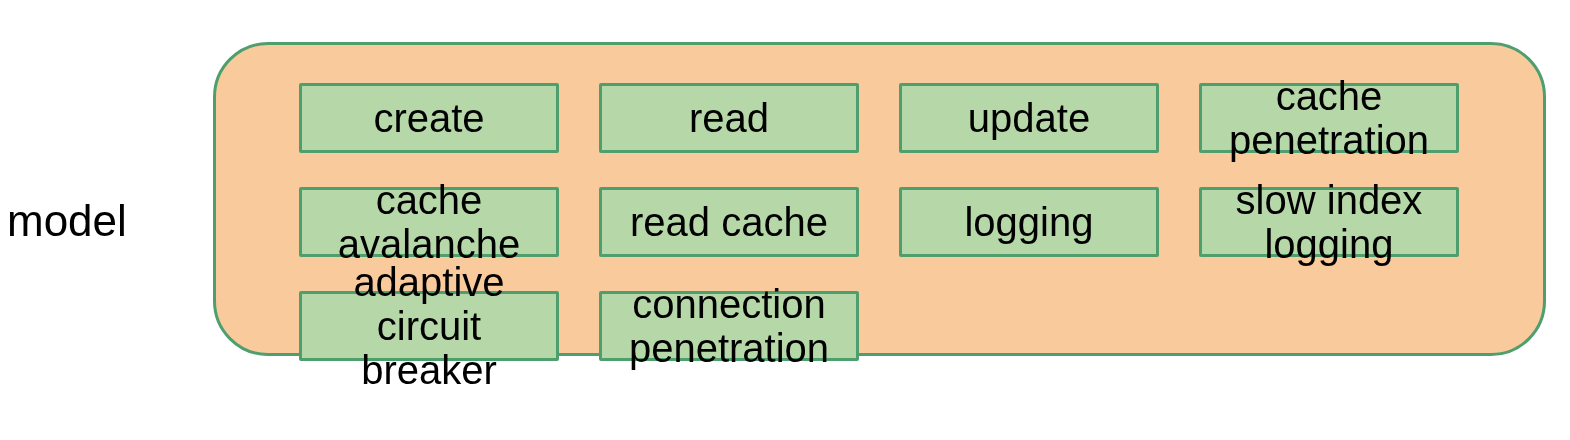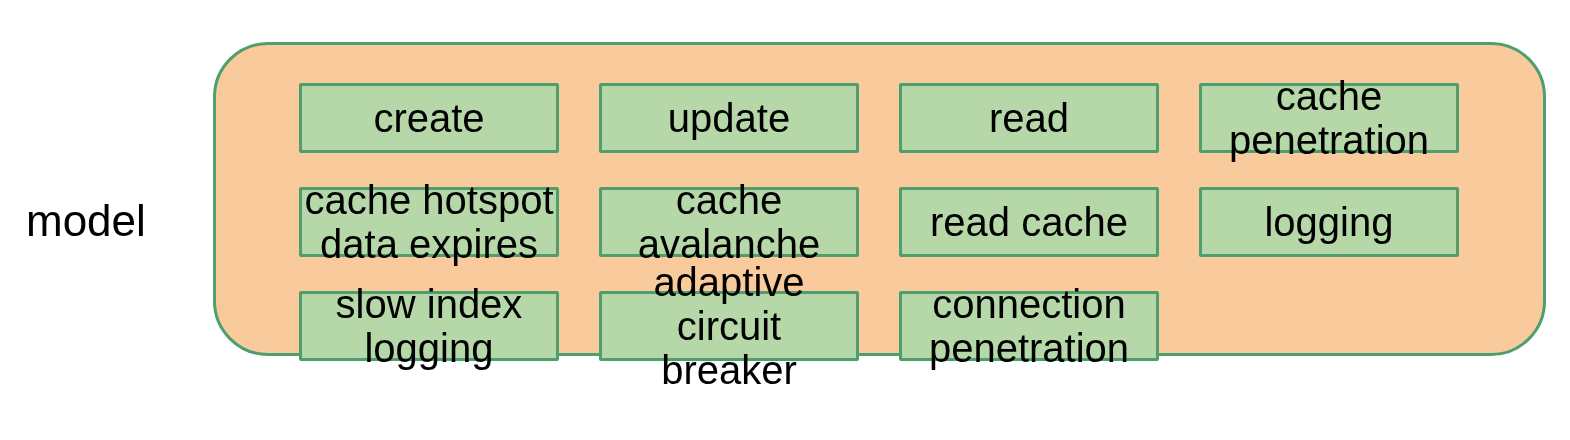--- a/index.html
+++ b/index.html
@@ -18,21 +18,21 @@
     width: 1570px;
     height: 440px;
     background: var(--page-bg);
     font-family: "Liberation Sans", sans-serif;
     color: var(--text-color);
     position: relative;
     overflow: hidden;
   }
   .model-label {
     position: absolute;
-    left: 26px;
+    left: 7px;
     top: 223px;
     transform: translateY(-54%);
     font-size: 44px;
     line-height: 1;
     color: var(--text-color);
     white-space: nowrap;
   }
   .container {
     position: absolute;
     left: 213px;
@@ -68,27 +68,25 @@
   }
 </style>
 </head>
 <body>
 
 <div class="model-label">model</div>
 
 <div class="container">
 
   <div class="box header">create</div>
+  <div class="box header">read</div>
   <div class="box header">update</div>
-  <div class="box header">read</div>
 
   <div class="box">cache
 penetration</div>
-  <div class="box">cache hotspot
-data expires</div>
   <div class="box">cache
 avalanche</div>
   <div class="box">read cache</div>
 
   <div class="box">logging</div>
   <div class="box">slow index
 logging</div>
   <div class="box">adaptive circuit
 breaker</div>
   <div class="box">connection

